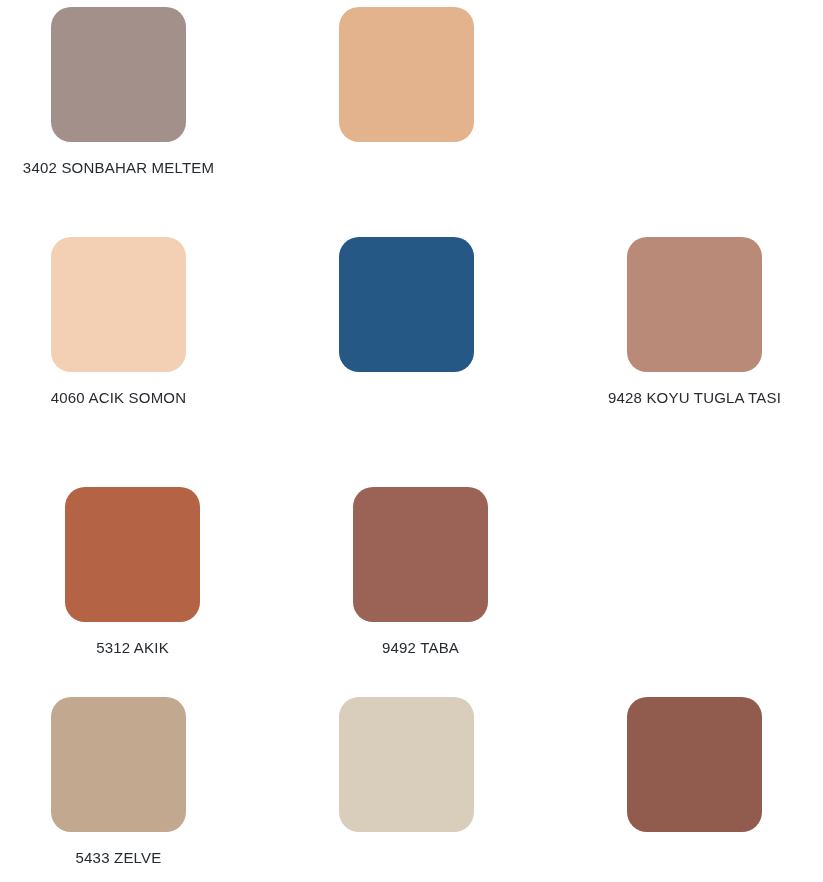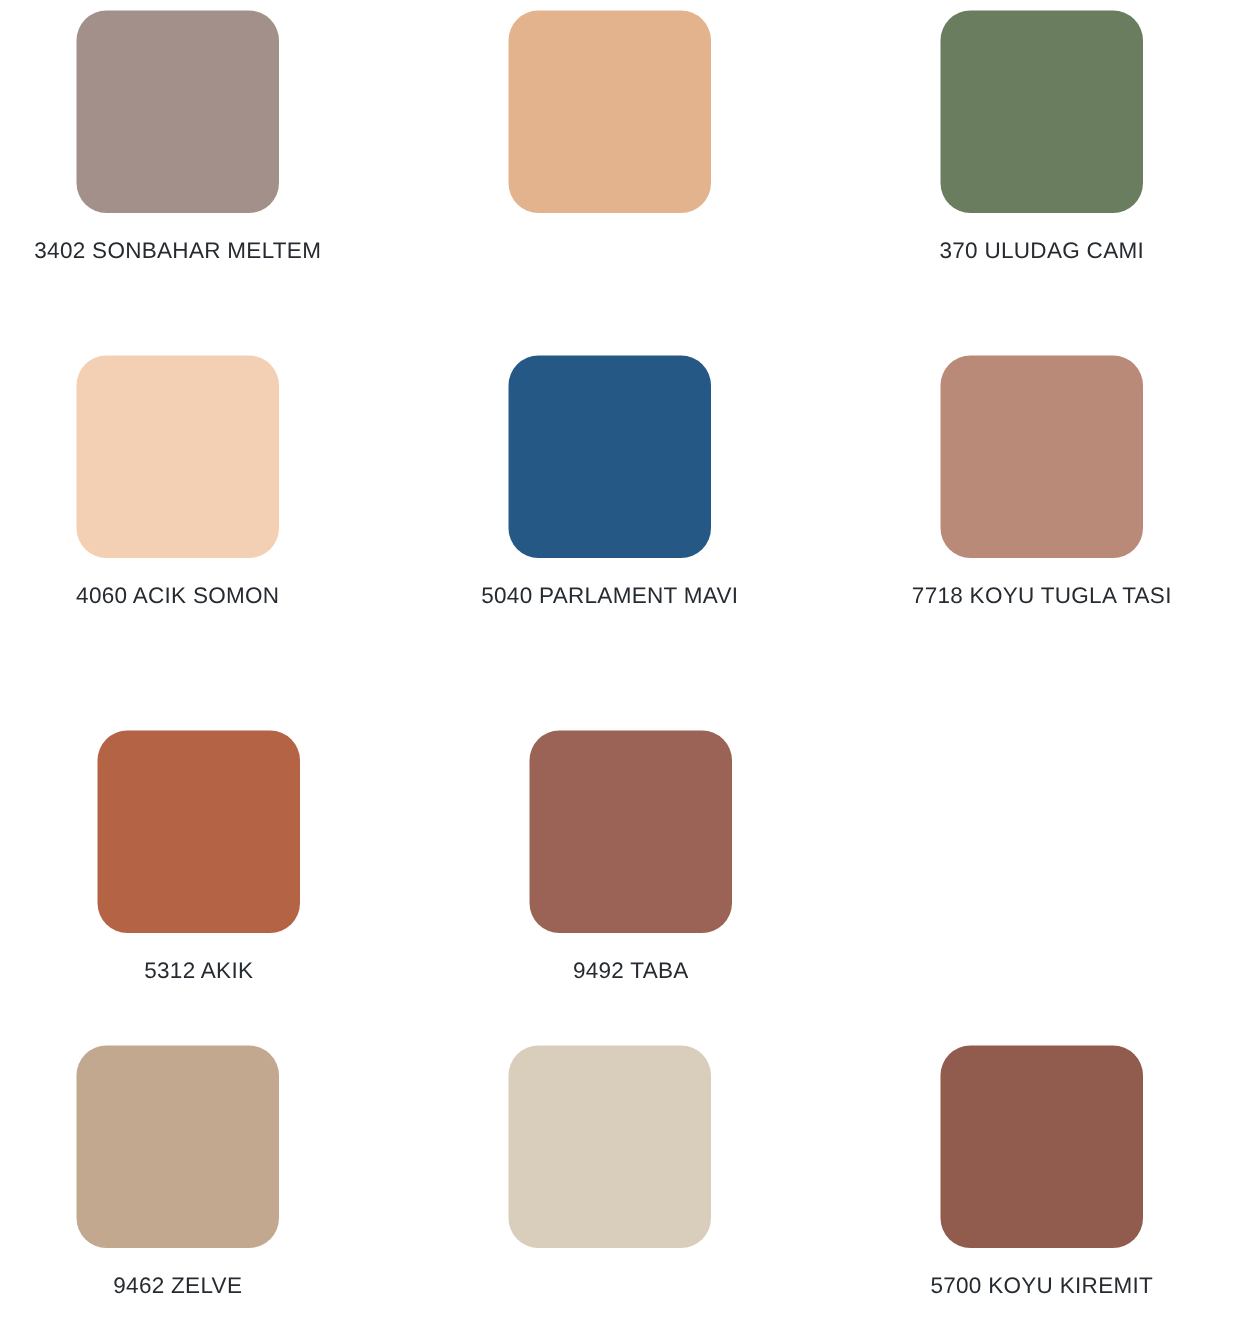--- a/index.html
+++ b/index.html
@@ -64,59 +64,53 @@
 <div class="palette-grid">
 
   <div class="swatch-row swatch-row-1">
     <div class="swatch-cell swatch-col-1">
       <div class="color-chip" style="background:#a3908b;"></div>
       <div class="color-label">3402 SONBAHAR MELTEM</div>
     </div>
     <div class="swatch-cell swatch-col-2">
       <div class="color-chip" style="background:#e3b38e;"></div>
     </div>
-    <div class="swatch-cell swatch-col-3">
-      <div class="color-chip" style="background:#6a7d5e;"></div>
-      <div class="color-label">370 ULUDAG CAMI</div>
-    </div>
   </div>
 
   <div class="swatch-row swatch-row-2">
     <div class="swatch-cell swatch-col-1">
       <div class="color-chip" style="background:#f3d0b3;"></div>
       <div class="color-label">4060 ACIK SOMON</div>
     </div>
     <div class="swatch-cell swatch-col-2">
       <div class="color-chip" style="background:#255884;"></div>
-      <div class="color-label">5040 PARLAMENT MAVI</div>
     </div>
     <div class="swatch-cell swatch-col-3">
       <div class="color-chip" style="background:#ba8a78;"></div>
-      <div class="color-label">7718 KOYU TUGLA TASI</div>
+      <div class="color-label">9428 KOYU TUGLA TASI</div>
     </div>
   </div>
 
   <div class="swatch-row swatch-row-3">
     <div class="swatch-cell swatch-col-1">
       <div class="color-chip" style="background:#b46345;"></div>
       <div class="color-label">5312 AKIK</div>
     </div>
     <div class="swatch-cell swatch-col-2">
       <div class="color-chip" style="background:#9b6355;"></div>
       <div class="color-label">9492 TABA</div>
     </div>
   </div>
 
   <div class="swatch-row swatch-row-4">
     <div class="swatch-cell swatch-col-1">
       <div class="color-chip" style="background:#c2a88f;"></div>
-      <div class="color-label">9462 ZELVE</div>
+      <div class="color-label">5433 ZELVE</div>
     </div>
     <div class="swatch-cell swatch-col-2">
       <div class="color-chip" style="background:#d9cdbc;"></div>
     </div>
     <div class="swatch-cell swatch-col-3">
       <div class="color-chip" style="background:#915c4d;"></div>
-      <div class="color-label">5700 KOYU KIREMIT</div>
     </div>
   </div>
 
 </div>
 
 </body></html>

